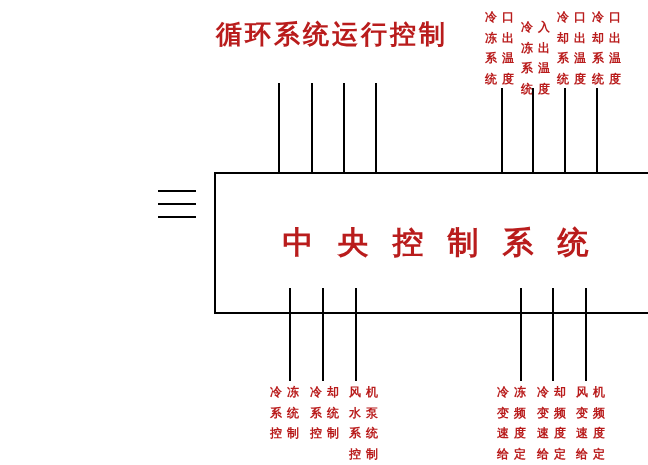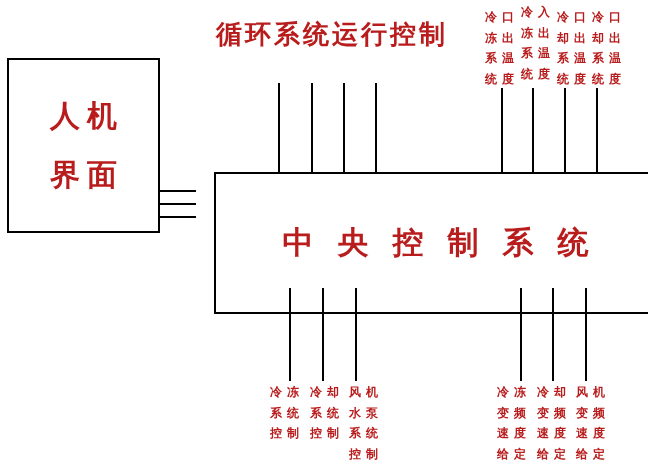--- a/index.html
+++ b/index.html
@@ -33,45 +33,41 @@
   }
   .sm div { margin-right:-5px; }
 </style>
 </head>
 <body>
 
 <div class="canvas">
 
   <div class="title">循环系统运行控制</div>
 
-  <div class="box hmi">
-    <div>人机</div>
-    <div>界面</div>
-  </div>
 
   <div class="box central">
     <span>中央控制系统</span>
   </div>
 
   <div class="hline" style="left:158px; top:190px; width:38px;"></div>
   <div class="hline" style="left:158px; top:203px; width:38px;"></div>
   <div class="hline" style="left:158px; top:216px; width:38px;"></div>
 
   <div class="vline" style="left:278px; top:83px; height:91px;"></div>
   <div class="vline" style="left:311px; top:83px; height:91px;"></div>
   <div class="vline" style="left:343px; top:83px; height:91px;"></div>
   <div class="vline" style="left:375px; top:83px; height:91px;"></div>
 
   <div class="sm" style="left:485px; top:7px;">
     <div>冷口</div>
     <div>冻出</div>
     <div>系温</div>
     <div>统度</div>
   </div>
-  <div class="sm" style="left:521px; top:2px;">
+  <div class="sm" style="left:521px; top:17px;">
     <div>冷入</div>
     <div>冻出</div>
     <div>系温</div>
     <div>统度</div>
   </div>
   <div class="sm" style="left:557px; top:7px;">
     <div>冷口</div>
     <div>却出</div>
     <div>系温</div>
     <div>统度</div>

